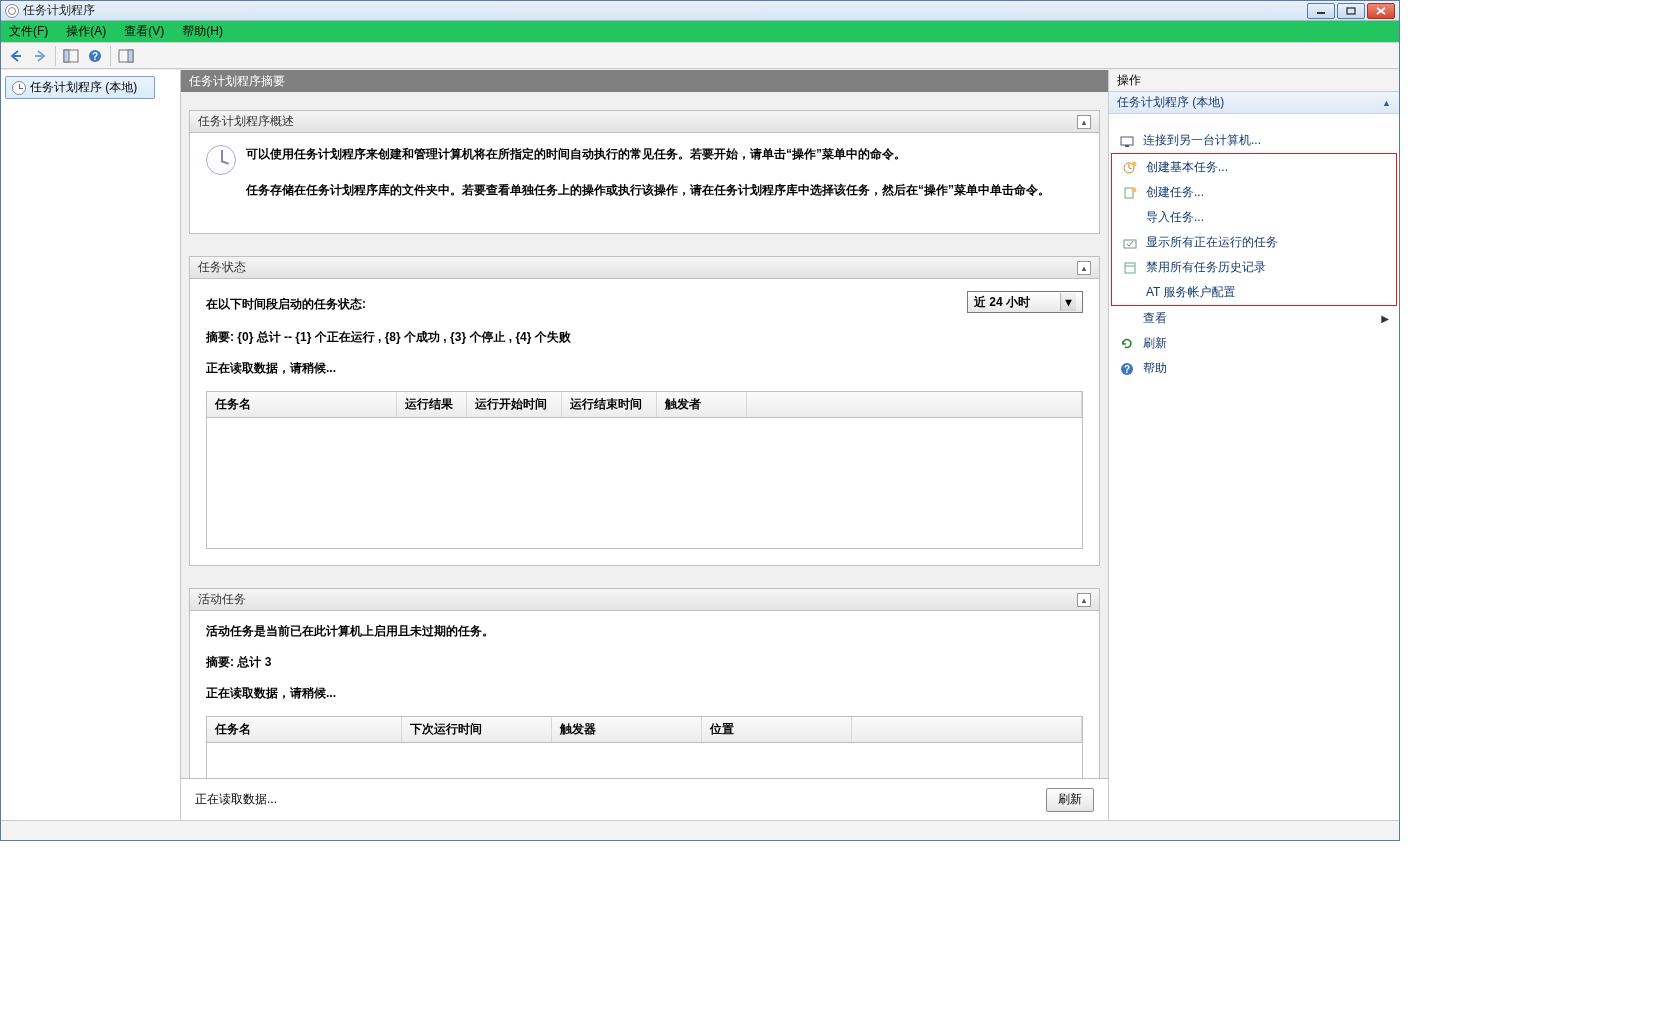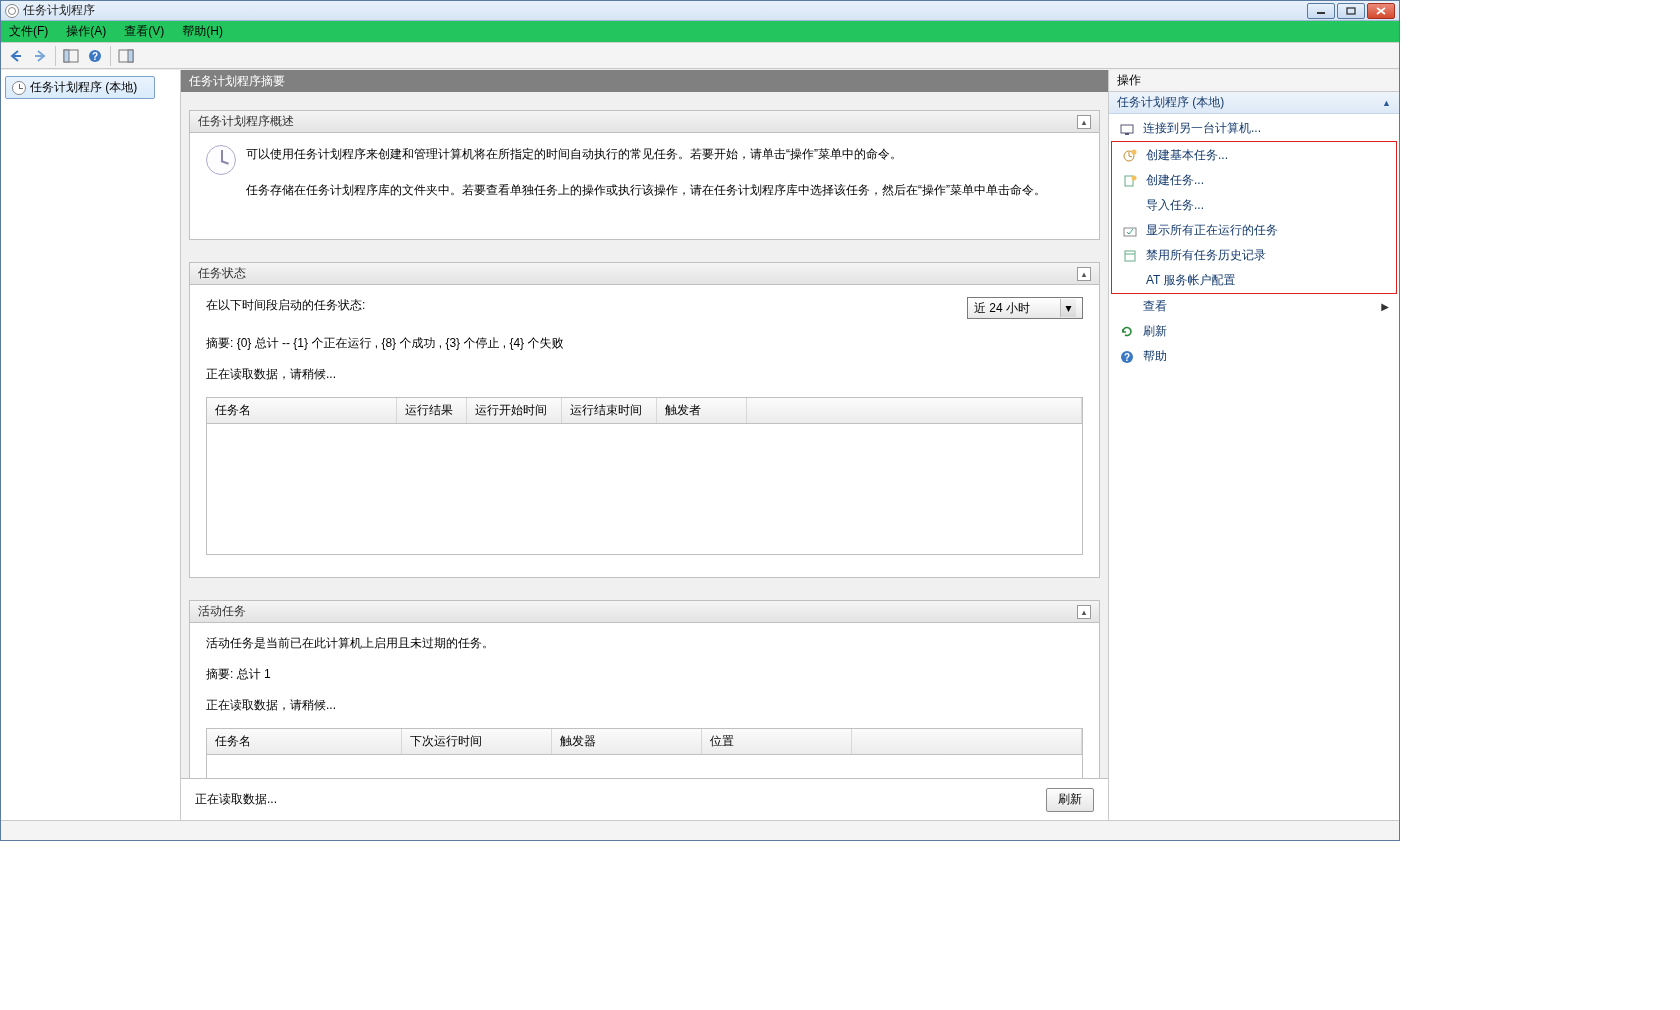--- a/index.html
+++ b/index.html
@@ -150,40 +150,41 @@
 }
 .panel-header .collapse-btn {
   margin-left:auto;
   width:14px; height:14px;
   border:1px solid #999;
   background:#fff;
   display:flex; align-items:center; justify-content:center;
   font-size:9px; color:#555;
 }
 .panel-body {
-  padding: 12px 16px 22px 16px;
+  padding: 12px 16px 16px 16px;
   color:#000;
+  font-weight:bold;
 }
 .overview-row { display:flex; gap:10px; align-items:flex-start; }
 .overview-icon {
   width:30px; height:30px;
   border:1px solid #aac; border-radius:50%;
   flex-shrink:0;
   background: #fdfdff;
   position:relative;
 }
 .overview-icon::before{
   content:'';position:absolute;left:50%;top:16%;width:2px;height:36%;background:#88a;
 }
 .overview-icon::after{
   content:'';position:absolute;left:50%;top:50%;width:28%;height:2px;background:#88a;transform-origin:left;transform:rotate(20deg);
 }
 .overview-text p { margin-bottom: 18px; line-height:1.5; }
 .status-row {
-  display:flex; align-items:flex-start; margin-bottom:16px;
+  display:flex; align-items:flex-end; margin-bottom:16px;
 }
 .status-row .right { margin-left:auto; }
 .status-select {
   width: 116px; height:22px;
   border:1px solid #7a7a7a;
   background: linear-gradient(#fff,#e8e8e8);
   display:flex; align-items:center;
   padding: 0 6px;
 }
 .status-select .dd {
@@ -242,21 +243,21 @@
   height:22px;
   background: linear-gradient(#eef4fb,#dde9f7);
   border-bottom:1px solid #c4d5ea;
   display:flex; align-items:center;
   padding: 0 8px;
   color:#1a3e6f;
 }
 .actions-subhead .up {
   margin-left:auto; font-size:9px; color:#2a5a9a;
 }
-.actions-list { padding: 2px 0; }
+.actions-list { padding: 14px 0; }
 .action-item {
   display:flex; align-items:center;
   gap:8px;
   padding: 4px 10px;
   color:#13396d;
 }
 .action-item .aicon {
   width:16px; height:16px;
   display:flex; align-items:center; justify-content:center;
   flex-shrink:0;
@@ -414,21 +415,21 @@
             </div>
           </div>
 
           <div class="panel">
             <div class="panel-header">
               <span>活动任务</span>
               <span class="collapse-btn">▴</span>
             </div>
             <div class="panel-body">
               <div class="status-line">活动任务是当前已在此计算机上启用且未过期的任务。</div>
-              <div class="status-line">摘要: 总计 1</div>
+              <div class="status-line">摘要: 总计 3</div>
               <div class="status-line">正在读取数据，请稍候...</div>
               <div class="grid">
                 <div class="grid-header">
                   <div class="col" style="width:195px">任务名</div>
                   <div class="col" style="width:150px">下次运行时间</div>
                   <div class="col" style="width:150px">触发器</div>
                   <div class="col" style="width:150px">位置</div>
                   <div class="col" style="flex:1"></div>
                 </div>
                 <div class="grid-body"></div>

